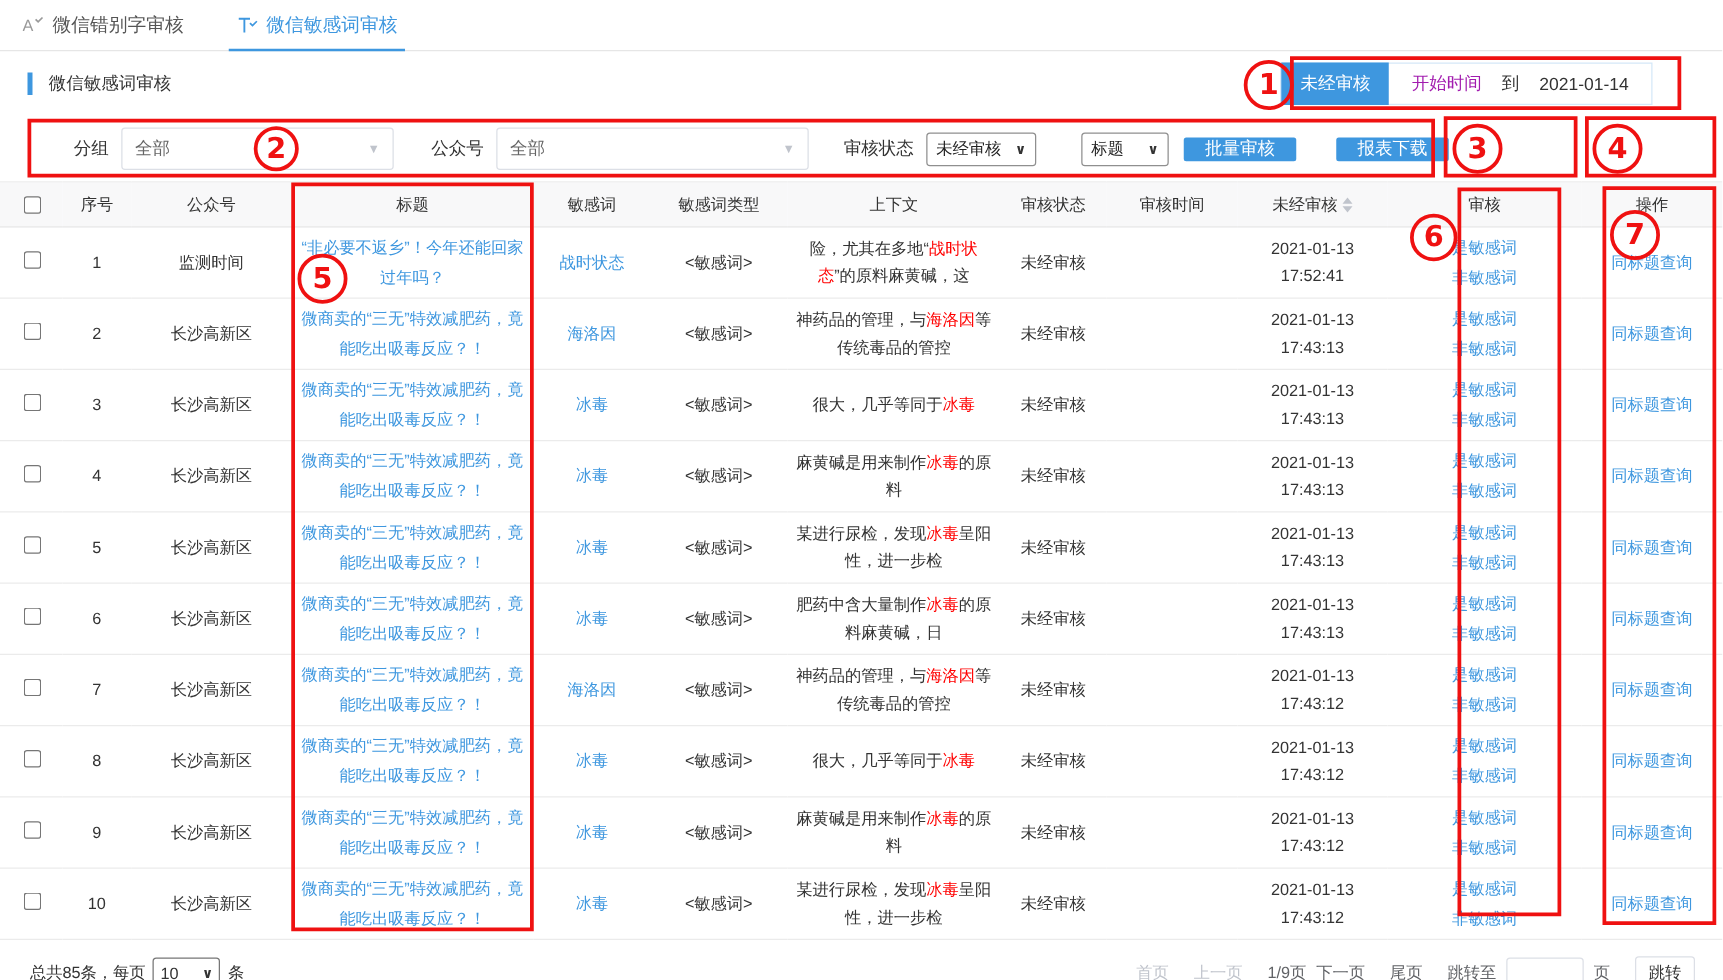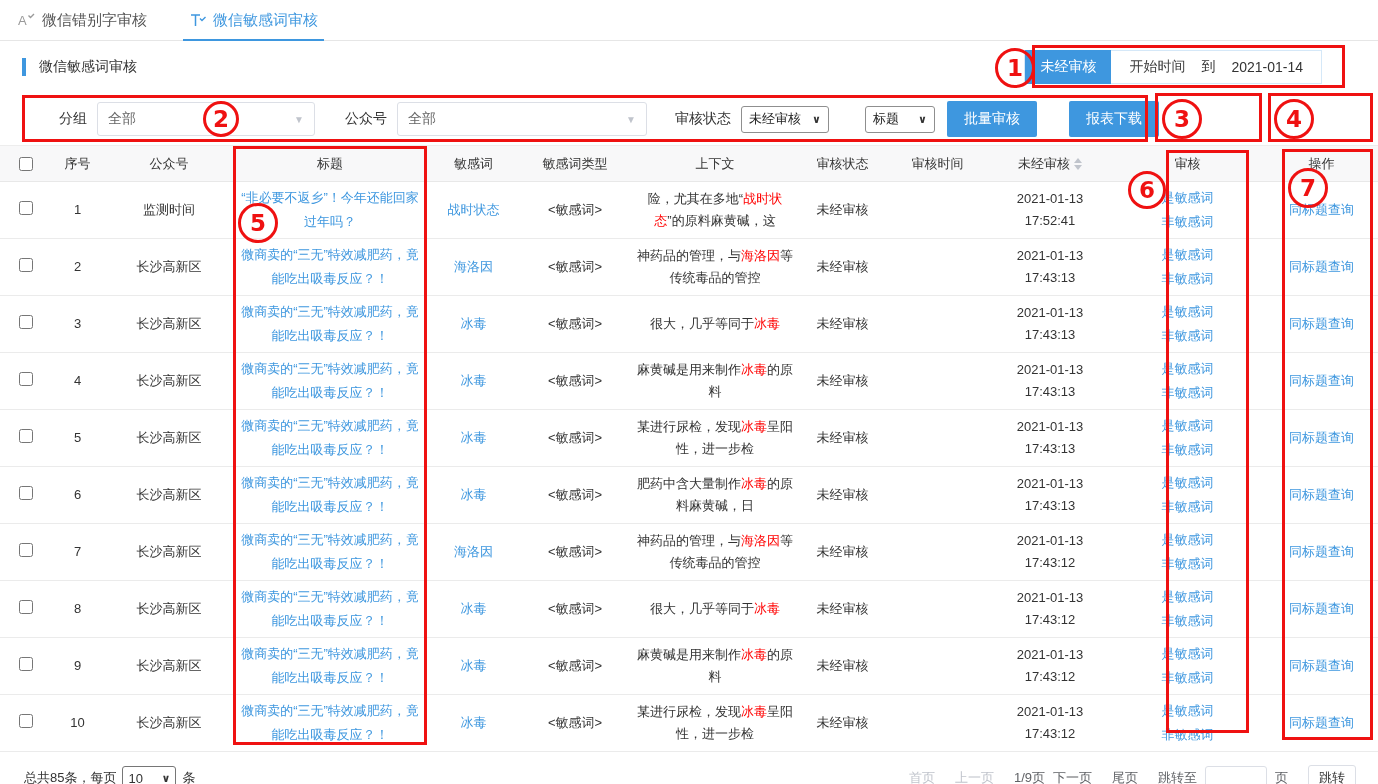--- a/index.html
+++ b/index.html
@@ -14,37 +14,37 @@
   .tab.active::after { content:""; position:absolute; left:-6px; right:-6px; bottom:-1px; height:2px; background:#3e97df; }
   .tab-ico { display:flex; align-items:center; }
 
   
   .section-header { height:52px; display:flex; align-items:center; padding:0 20px 0 22px; }
   .blue-bar { width:4px; height:18px; background:#3e97df; margin-right:13px; }
   .section-title { font-size:14px; color:#333; }
   .date-filter { margin-left:auto; margin-right:36px; display:flex; align-items:center; border:1px solid #d5e8f8; height:34px; }
   .date-type-btn { background:#3e97df; color:#fff; border:none; height:34px; padding:0 15px; font-size:14px; cursor:pointer; font-family:inherit; }
   .date-range { display:flex; align-items:center; gap:16px; padding:0 18px; font-size:14px; color:#333; cursor:pointer; }
-  .date-placeholder { color:#404040; }
+  .date-placeholder { color:#a21caf; }
 
   
   .filter-row { height:52px; display:flex; align-items:center; padding-left:35px; font-size:14px; color:#333;margin-left:24px; }
   .flabel { margin-right:10px; white-space:nowrap; }
   .selectbox { height:34px; border:1px solid #dcdfe6; border-radius:3px; display:flex; align-items:center; justify-content:space-between; padding:16px 10px; color:#666; cursor:pointer; background:#fff; }
   .selectbox .arrow { color:#c0c4cc; font-size:10px; }
   .sel-group { width:218px; }
   .sel-account { width:250px; margin-right:28px; }
   .native-select { height:27px; border:1px solid #8f8f8f; border-radius:3px; display:flex; align-items:center; justify-content:space-between; padding:0 7px; color:#222; font-size:13px; cursor:pointer; background:#fff; }
   .native-select .nv-arrow { font-size:11px; color:#333; margin-left:8px; font-weight:bold; }
   .sel-status { width:88px; margin-right:36px; }
   .sel-field { width:70px; margin-right:12px; }
   .search-box { width:225px; height:34px; border:1px solid #dcdfe6; border-radius:3px; display:flex; align-items:center; padding:0 8px 0 10px; margin-right:18px; background:#fff; }
   .search-box input { border:none; outline:none; flex:1; font-size:13px; color:#333; font-family:inherit; }
   .search-box input::placeholder { color:#b8bec6; }
-  .btn-primary { background:#3e97df; color:#fff; border:none; border-radius:2px; height:36px; padding:0 17px; font-size:14px; cursor:pointer; font-family:inherit; }
+  .btn-primary { background:#3e97df; color:#fff; border:none; border-radius:2px; height:19px; padding:0 17px; font-size:14px; cursor:pointer; font-family:inherit; }
   .btn-batch { width:90px; margin-right:32px; }
   .btn-report { width:90px; }
 
   
   table.grid { width:1378px; border-collapse:collapse; table-layout:fixed; font-size:13px; color:#333; }
   .grid thead th { height:36px; background:#f8f8f9; border-bottom:1px solid #e8e8e8; border-top:1px solid #ededed; font-weight:normal; color:#333; text-align:center; }
   .grid tbody td { height:55px; border-bottom:1px solid #ebebeb; text-align:center; padding:4px 6px; line-height:22px; vertical-align:middle; }
   .blue-link { color:#3e97df; text-decoration:none; cursor:pointer; }
   .title-link { display:inline-block; line-height:24px; }
   .col-word { color:#3e97df; }

